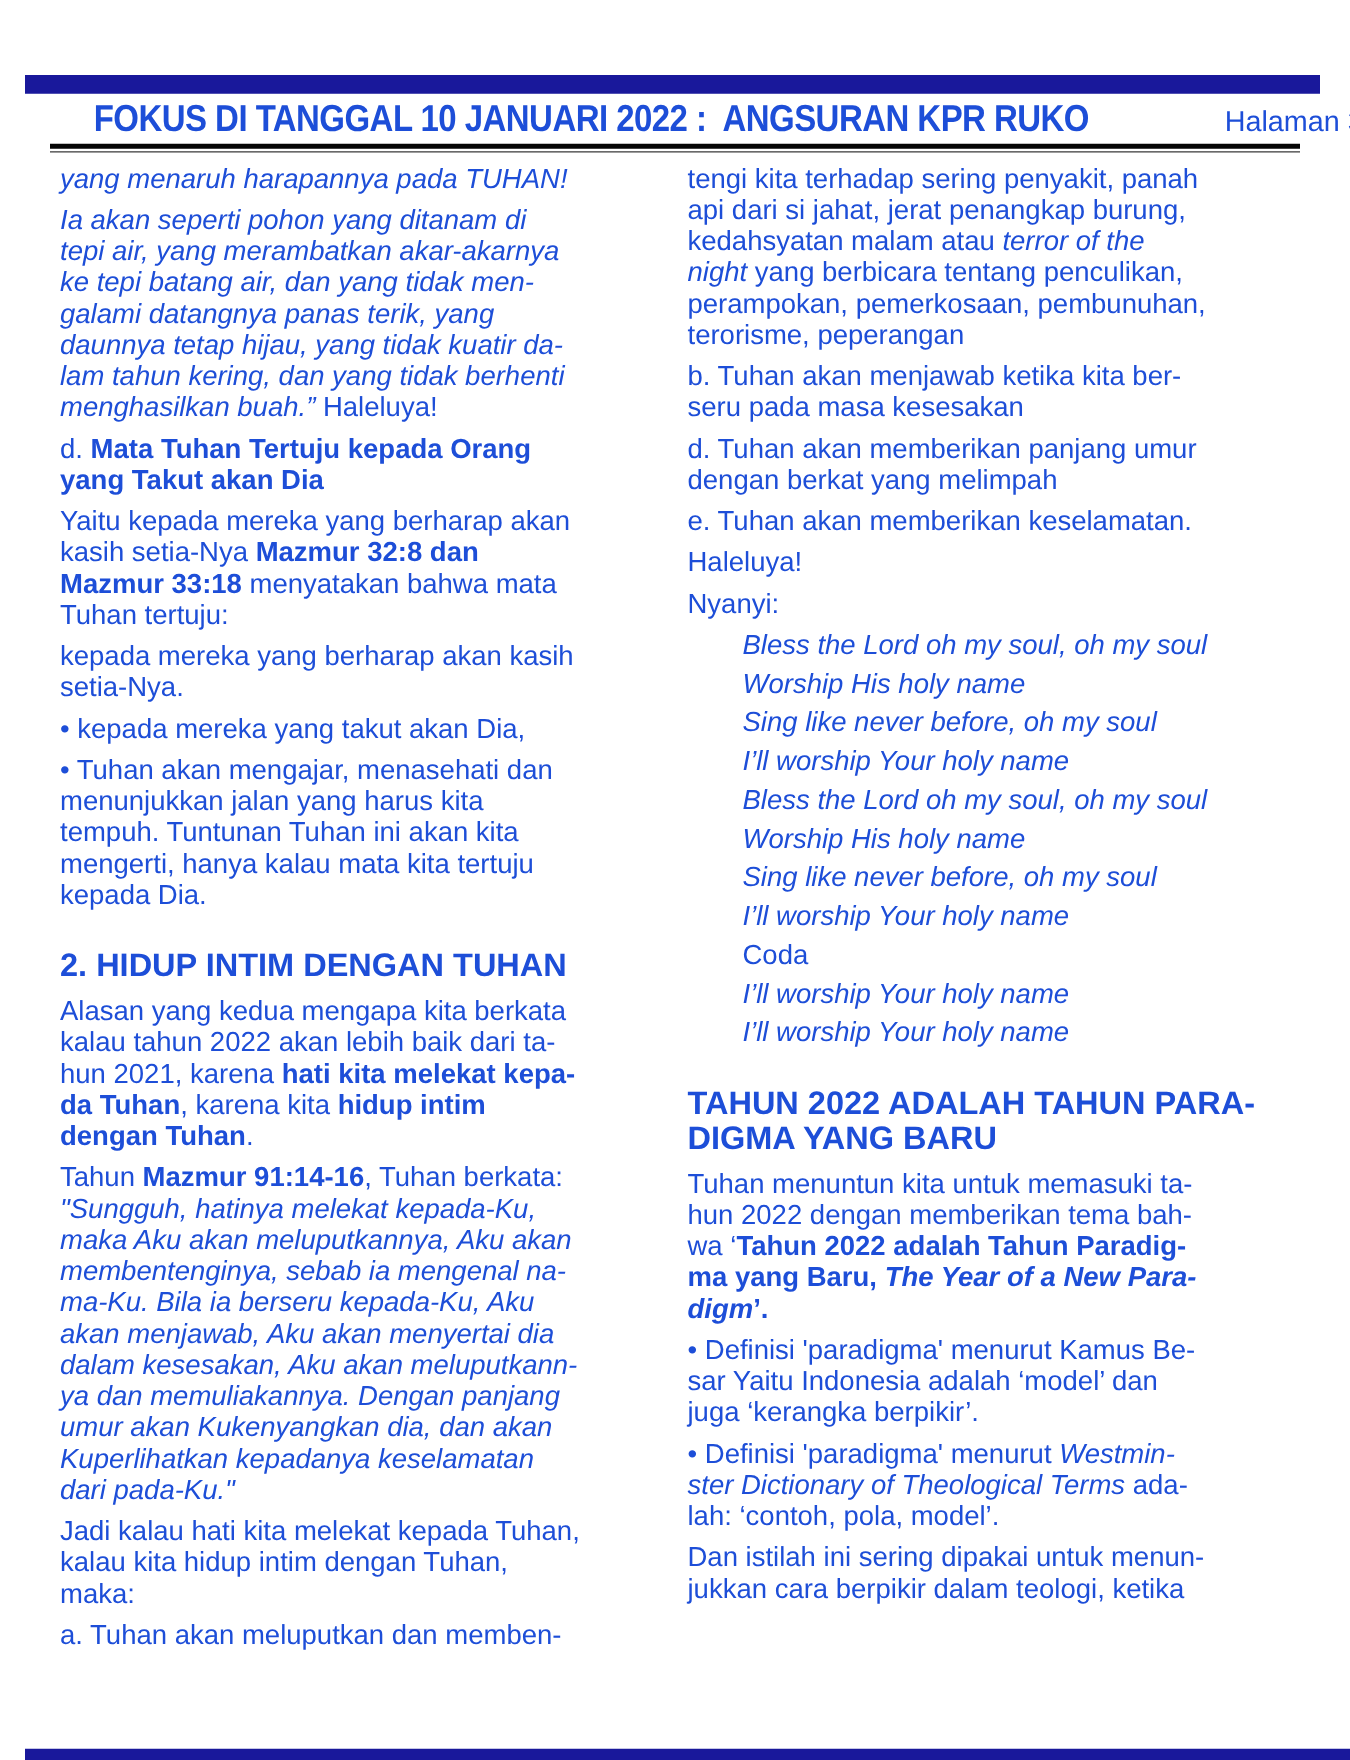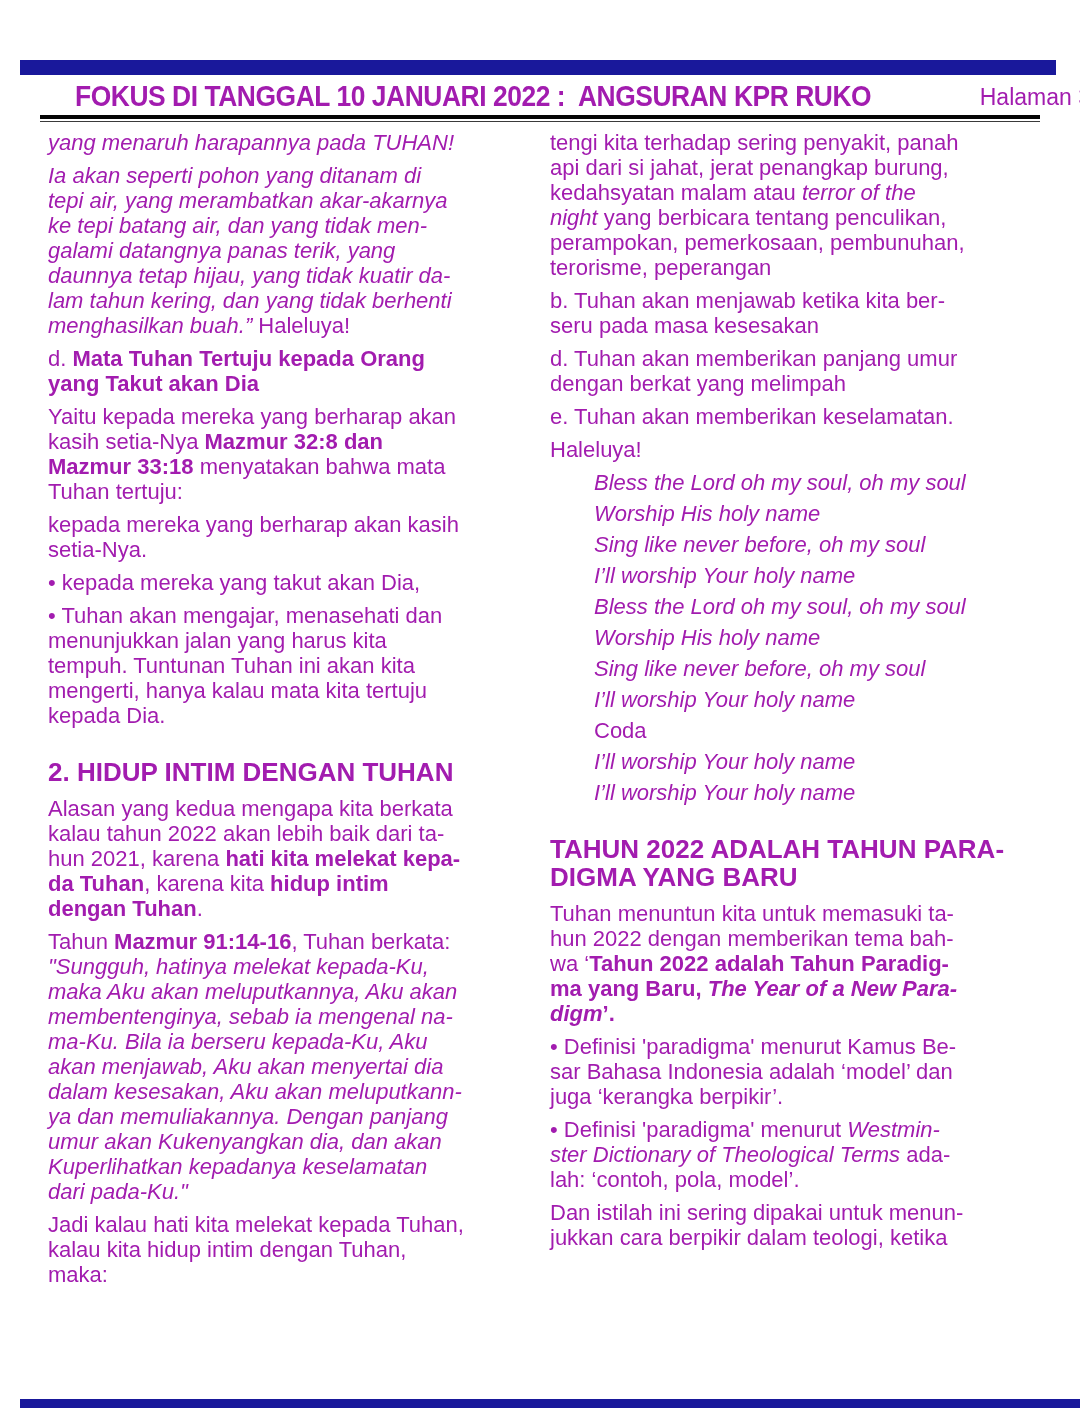--- a/index.html
+++ b/index.html
@@ -3,21 +3,21 @@
 <meta charset="utf-8">
 <style>
   html, body { margin: 0; padding: 0; background: #ffffff; }
   .page {
     position: relative;
     width: 1080px;
     height: 1408px;
     background: #ffffff;
     overflow: hidden;
     font-family: "Liberation Sans", sans-serif;
-    color: #a21caf;
+    color: #1d4ed8;
   }
   .topbar {
     margin: 60px 24px 0 20px;
     height: 15px;
     background: #19189B;
   }
   .header-row {
     display: flex;
     justify-content: space-between;
     align-items: flex-end;
@@ -115,54 +115,56 @@
 ma-Ku.  Bila ia berseru kepada-Ku, Aku
 akan menjawab,  Aku akan menyertai dia
 dalam kesesakan, Aku akan meluputkann-
 ya dan memuliakannya.  Dengan panjang
 umur akan Kukenyangkan dia, dan akan
 Kuperlihatkan kepadanya keselamatan
 dari pada-Ku."</span></p>
         <p class="blk"><span>Jadi kalau hati kita melekat kepada Tuhan,
 kalau kita hidup intim dengan Tuhan,
 maka:</span></p>
+        <p class="blk"><span>a. Tuhan akan meluputkan dan memben-</span></p>
       </div>
     <div class="col">
         <p class="blk"><span>tengi kita terhadap sering penyakit, panah
 api dari si jahat, jerat penangkap burung,
 kedahsyatan malam atau </span><span class="i">terror of the
 night</span><span> yang berbicara tentang penculikan,
 perampokan, pemerkosaan, pembunuhan,
 terorisme, peperangan</span></p>
         <p class="blk"><span>b. Tuhan akan menjawab ketika kita ber-
 seru pada masa kesesakan</span></p>
         <p class="blk"><span>d. Tuhan akan memberikan panjang umur
 dengan berkat yang melimpah</span></p>
         <p class="blk"><span>e. Tuhan akan memberikan keselamatan.</span></p>
         <p class="blk"><span>Haleluya!</span></p>
+        <p class="blk"><span>Nyanyi:</span></p>
         <p class="blk song"><span class="i">Bless the Lord oh my soul, oh my soul</span></p>
         <p class="blk song"><span class="i">Worship His holy name</span></p>
         <p class="blk song"><span class="i">Sing like never before, oh my soul</span></p>
         <p class="blk song"><span class="i">I’ll worship Your holy name</span></p>
         <p class="blk song"><span class="i">Bless the Lord oh my soul, oh my soul</span></p>
         <p class="blk song"><span class="i">Worship His holy name</span></p>
         <p class="blk song"><span class="i">Sing like never before, oh my soul</span></p>
         <p class="blk song"><span class="i">I’ll worship Your holy name</span></p>
         <p class="blk song"><span>Coda</span></p>
         <p class="blk song"><span class="i">I’ll worship Your holy name</span></p>
         <p class="blk song"><span class="i">I’ll worship Your holy name</span></p>
         <p class="blk h1"><span class="b">TAHUN 2022 ADALAH TAHUN PARA-
 DIGMA YANG BARU</span></p>
         <p class="blk"><span>Tuhan menuntun kita untuk memasuki ta-
 hun 2022 dengan memberikan tema bah-
 wa ‘</span><span class="b">Tahun 2022 adalah Tahun Paradig-
 ma yang Baru, </span><span class="b i">The Year of a New Para-
 digm</span><span class="b">’.</span></p>
         <p class="blk"><span>• Definisi 'paradigma' menurut Kamus Be-
-sar Bahasa Indonesia adalah ‘model’ dan
+sar Yaitu Indonesia adalah ‘model’ dan
 juga ‘kerangka berpikir’.</span></p>
         <p class="blk"><span>• Definisi 'paradigma' menurut </span><span class="i">Westmin-
 ster Dictionary of Theological Terms</span><span> ada-
 lah: ‘contoh, pola, model’.</span></p>
         <p class="blk"><span>Dan istilah ini sering dipakai untuk menun-
 jukkan cara berpikir dalam teologi, ketika</span></p>
       </div>
   </div>
   <div class="footer">
     <div class="botbar"></div>

